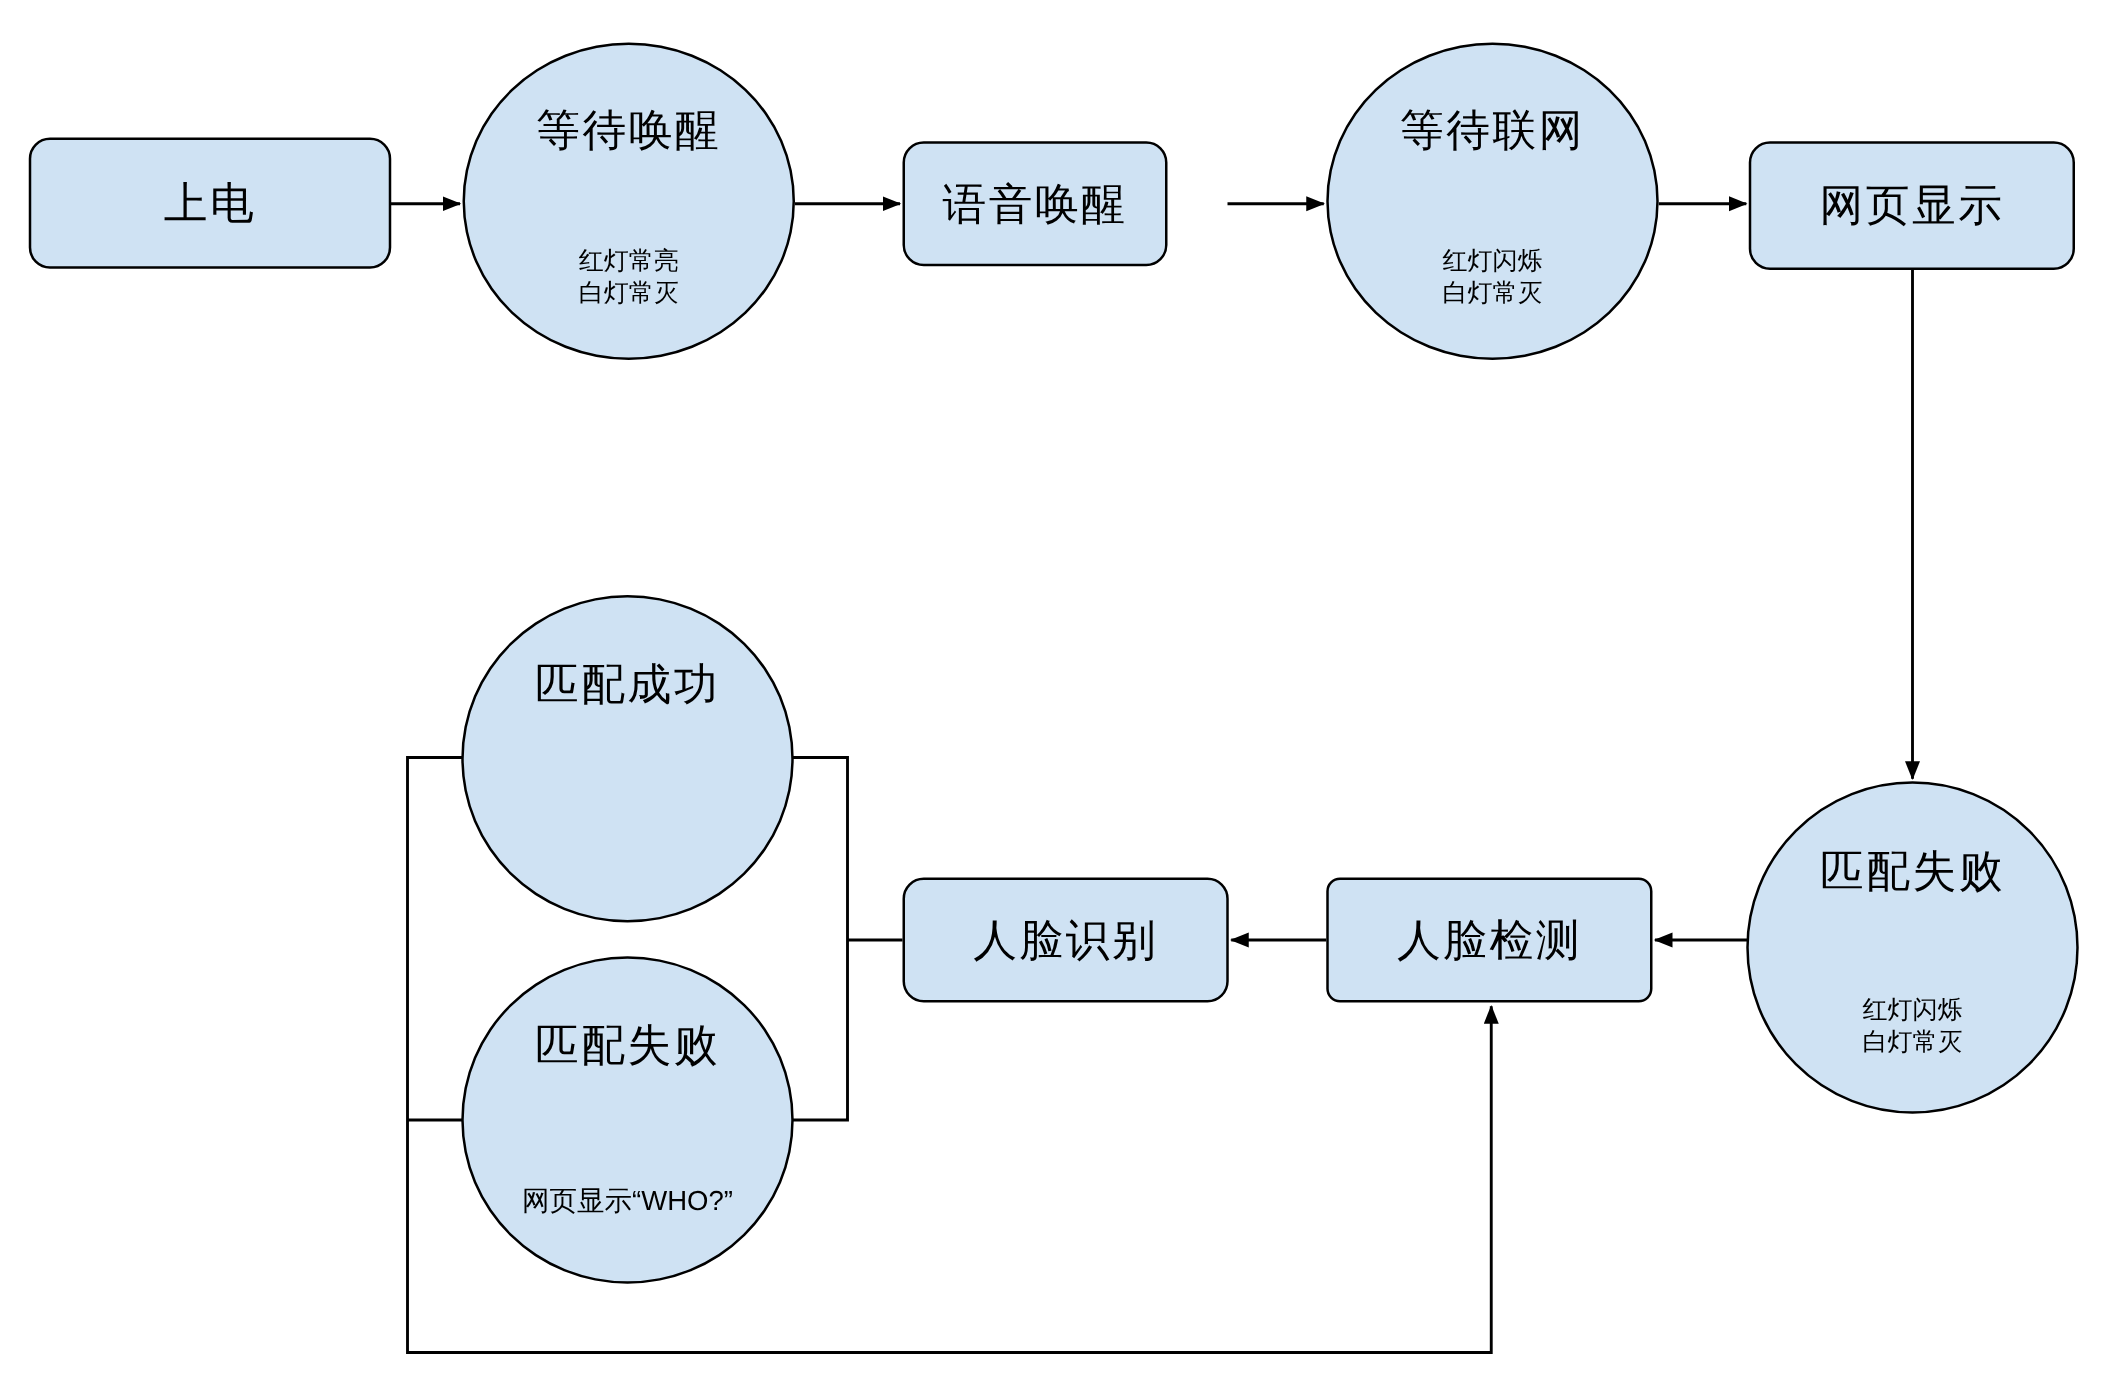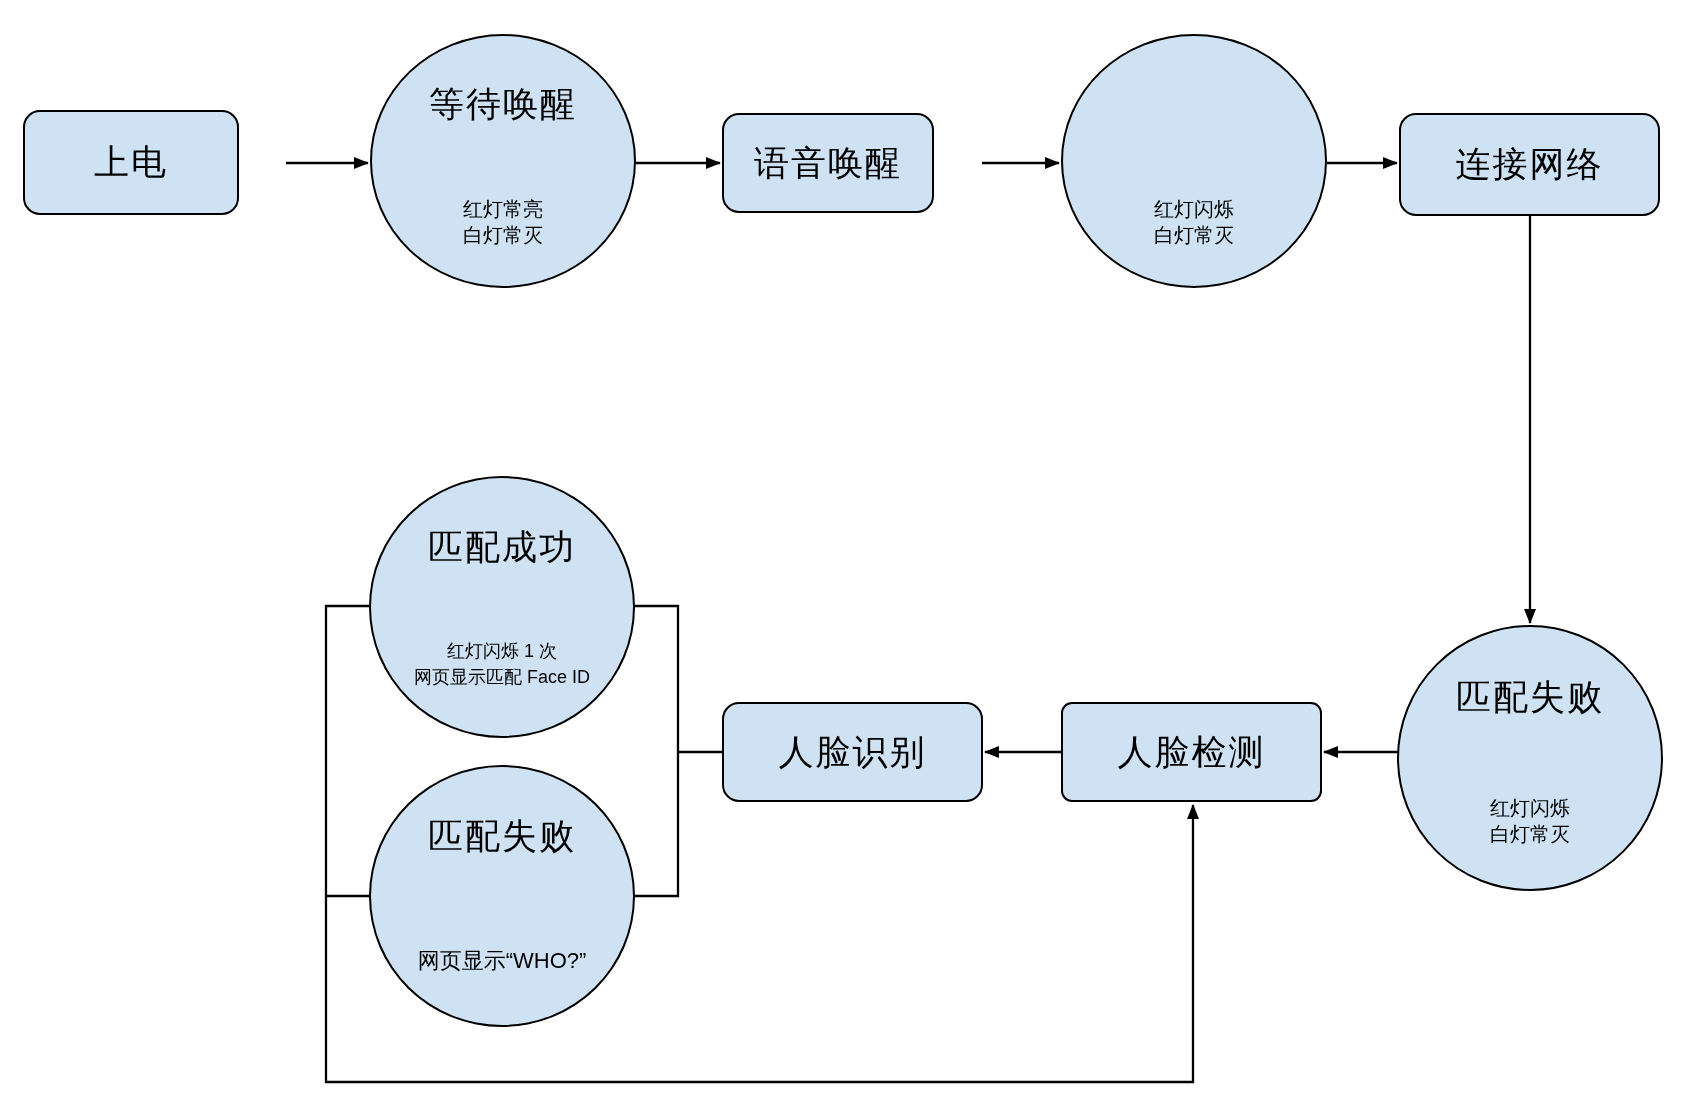--- a/index.html
+++ b/index.html
@@ -84,69 +84,66 @@
 
     <line x1="1061" y1="752" x2="985" y2="752" stroke="#000" stroke-width="2.3" marker-end="url(#ah)"></line>
 
     <polyline points="634,606 678,606 678,896 634,896" fill="none" stroke="#000" stroke-width="2.3"></polyline>
     <line x1="678" y1="752" x2="722" y2="752" stroke="#000" stroke-width="2.3"></line>
 
     <line x1="370" y1="896" x2="326" y2="896" stroke="#000" stroke-width="2.3"></line>
     <polyline points="370,606 326,606 326,1082 1193,1082 1193,805" fill="none" stroke="#000" stroke-width="2.3" marker-end="url(#ah)"></polyline>
   </svg>
 
-  <div class="node rect" style="left:23px; top:110px; width:216px; height:105px;">
+  <div class="node rect" style="left:23px; top:110px; width:290px; height:105px;">
     <div class="title">上电</div>
   </div>
 
   <div class="node circle" style="left:370px; top:34px; width:266px; height:254px;">
     <div class="title">等待唤醒</div>
     <div class="sub">
       <div>红灯常亮</div>
       <div>白灯常灭</div>
     </div>
   </div>
 
   <div class="node rect" style="left:722px; top:113px; width:212px; height:100px;">
     <div class="title">语音唤醒</div>
   </div>
 
   <div class="node circle" style="left:1061px; top:34px; width:266px; height:254px;">
+    <div class="title">等待联网</div>
     <div class="sub">
       <div>红灯闪烁</div>
       <div>白灯常灭</div>
     </div>
   </div>
 
   <div class="node rect" style="left:1399px; top:113px; width:261px; height:103px;">
-    <div class="title">连接网络</div>
+    <div class="title">网页显示</div>
   </div>
 
   <div class="node circle" style="left:1397px; top:625px; width:266px; height:266px;">
     <div class="title">匹配失败</div>
     <div class="sub">
       <div>红灯闪烁</div>
       <div>白灯常灭</div>
     </div>
   </div>
 
   <div class="node rect" style="left:1061px; top:702px; width:261px; height:100px;border-radius:11px;">
     <div class="title">人脸检测</div>
   </div>
 
   <div class="node rect" style="left:722px; top:702px; width:261px; height:100px;">
     <div class="title">人脸识别</div>
   </div>
 
   <div class="node circle" style="left:369px; top:476px; width:266px; height:262px;">
     <div class="title">匹配成功</div>
-    <div class="sub" style="top:62%; font-size:18px;">
-      <div>红灯闪烁 1 次</div>
-      <div>网页显示匹配 Face ID</div>
-    </div>
   </div>
 
   <div class="node circle" style="left:369px; top:765px; width:266px; height:262px;">
     <div class="title">匹配失败</div>
     <div class="sub" style="top:70%; font-size:22px;">
       <div>网页显示“WHO?”</div>
     </div>
   </div>
 
 </div>

